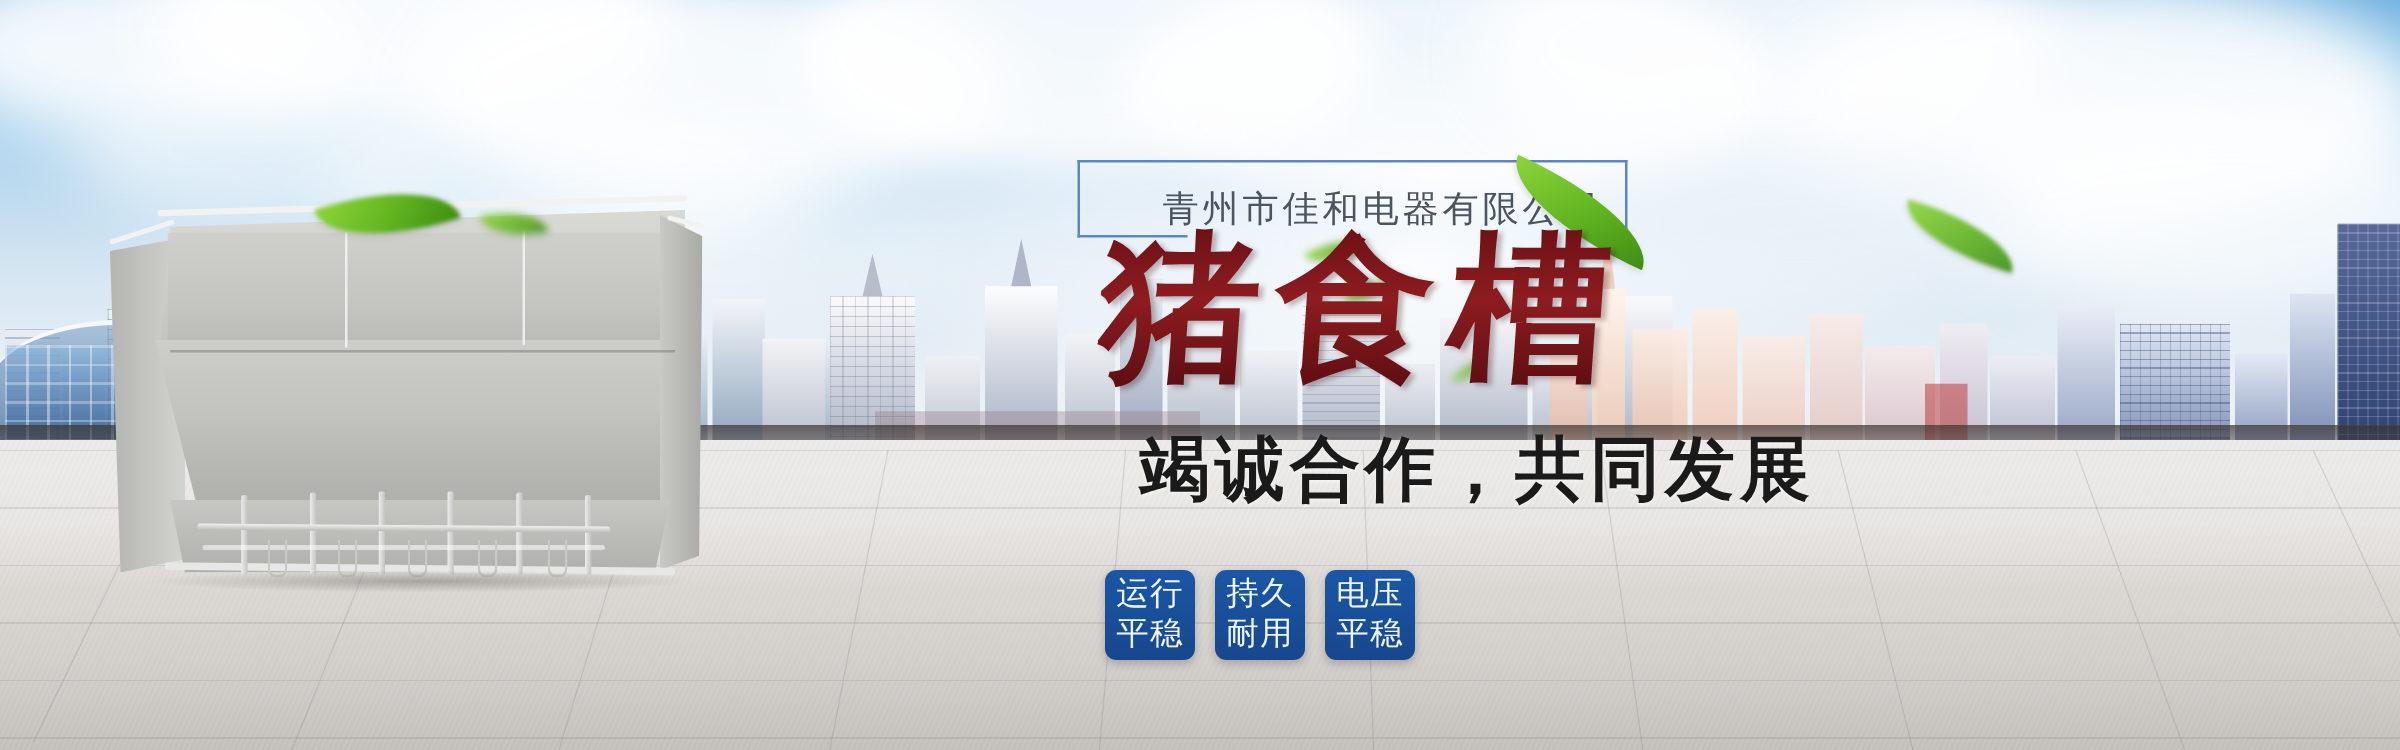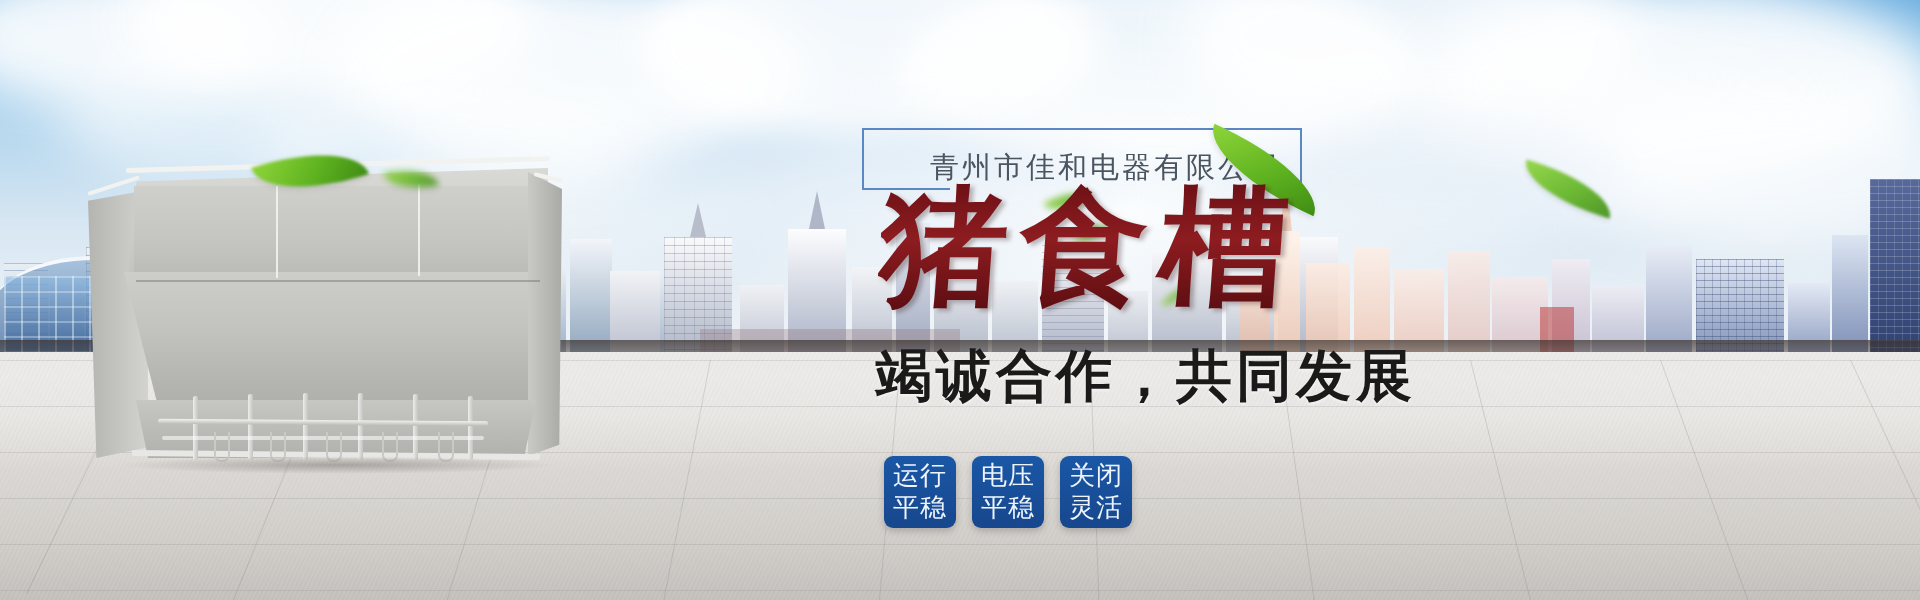--- a/index.html
+++ b/index.html
@@ -141,21 +141,21 @@
   }
   .headline-shadow{
     position:absolute;left:884px;top:185px;
     font-size:128px;line-height:1;letter-spacing:12px;font-weight:bold;
     font-family:"DejaVu Serif","Liberation Serif",serif;
     color:rgba(40,8,10,.28);
     white-space:nowrap;transform:skewX(-4deg);filter:blur(2px);
   }
 
   .subtitle{
-    position:absolute;left:876px;top:348px;
+    position:absolute;left:912px;top:348px;
     font-size:56px;line-height:1;letter-spacing:4px;
     font-weight:bold;
     font-family:"DejaVu Sans","Liberation Sans",sans-serif;
     color:#1a1a1a;
     white-space:nowrap;
     text-shadow:0 2px 3px rgba(255,255,255,.55);
   }
 
   
   .badges{
@@ -355,22 +355,22 @@
   <div class="headline">猪食槽</div>
 
   <div class="subtitle">竭诚合作，共同发展</div>
 
   <div class="badges">
     <div class="badge">
       <span>运行</span>
       <span>平稳</span>
     </div>
     <div class="badge">
+      <span>持久</span>
+      <span>耐用</span>
+    </div>
+    <div class="badge">
       <span>电压</span>
       <span>平稳</span>
     </div>
-    <div class="badge">
-      <span>关闭</span>
-      <span>灵活</span>
-    </div>
   </div>
 
 </div>
 
 </body></html>

